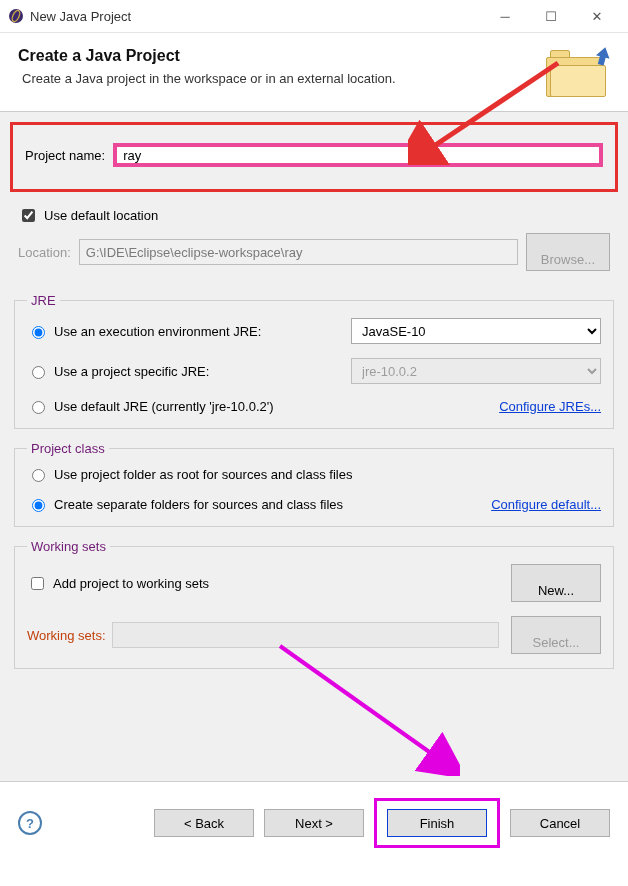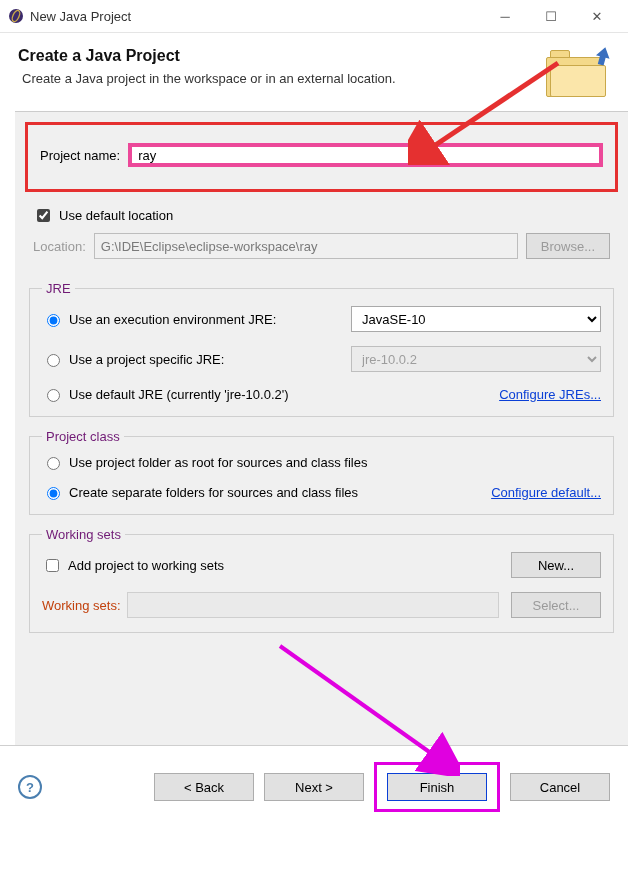--- a/index.html
+++ b/index.html
@@ -11,31 +11,31 @@
   .titlebar .winbtn { width:46px; height:30px; display:flex; align-items:center; justify-content:center; color:#555; }
   .header { padding: 14px 18px 12px 18px; background:#fff; display:flex; position:relative;gap:36px; }
   .header-left { flex:1; }
   .header h1 { font-size:16px; font-weight:600; margin:0 0 6px 0; color:#111; }
   .header p { margin:4px; color:#333; }
   .folder-icon { width:64px; height:52px; position:relative; }
   .folder-back { position:absolute; width:56px; height:40px; background:#f4d98a; border:1px solid #c9a84a; border-radius:2px; top:10px; left:0; }
   .folder-tab  { position:absolute; width:20px; height:8px; background:#f4d98a; border:1px solid #c9a84a; border-radius:2px 2px 0 0; top:3px; left:4px; }
   .folder-front{ position:absolute; width:56px; height:32px; background:#fbe6aa; border:1px solid #c9a84a; border-radius:2px; top:18px; left:4px; }
   .folder-arrow{ position:absolute; top:-2px; right:-4px; }
-  .content { background:#f0f0f0; border-top:1px solid #ccc; padding:0;margin-left:15px; }
+  .content { background:#f0f0f0; border-top:1px solid #ccc; padding:0; }
   .name-box { border:3px solid #e53030; margin:10px; padding:18px 12px 22px 12px; display:flex; align-items:center; gap:8px; }
   .name-box label { white-space:nowrap; }
   .name-box input { flex:1; height:24px; border:4px solid #ec4899; padding:2px 6px; background:#fff; }
   .section { padding:4px 18px; }
   .chk-row { display:flex; align-items:center; gap:6px; }
   .chk-row input[type=checkbox]{ accent-color:#444; }
   .loc-row { display:flex; align-items:center; gap:8px; margin:8px 0 12px 0; }
   .loc-row .lab { color:#9a9a9a; }
   .loc-row input { flex:1; height:26px; border:1px solid #bdbdbd; background:#f0f0f0; color:#7a7a7a; padding:2px 6px; }
-  .btn { border:1px solid #adadad; background:#e1e1e1; height:26px; padding:4px 14px; cursor:default; }
+  .btn { border:1px solid #adadad; background:#e1e1e1; height:26px; padding:18px 14px; cursor:default; }
   .btn.disabled { color:#9a9a9a; }
   fieldset { border:1px solid #cfcfcf; margin:6px 14px 12px 14px; padding:10px 12px 14px 12px; }
   legend  { padding:0 4px; color:#701a75; }
   .radio-grid { display:grid; grid-template-columns:1fr 250px; row-gap:14px; column-gap:12px; align-items:center; }
   .radio-item { display:flex; align-items:center; gap:6px; }
   select { height:26px; border:1px solid #a9a9a9; background:#fff; padding:2px 6px; width:100%; }
   select:disabled { background:#eaeaea; color:#7a7a7a; }
   .link { color:#0a3fd6; text-decoration:underline; text-align:right; }
   .layout-grid { display:grid; grid-template-columns:1fr auto; row-gap:14px; align-items:center; }
   .ws-grid { display:grid; grid-template-columns:1fr 90px; row-gap:14px; column-gap:12px; align-items:center; }

